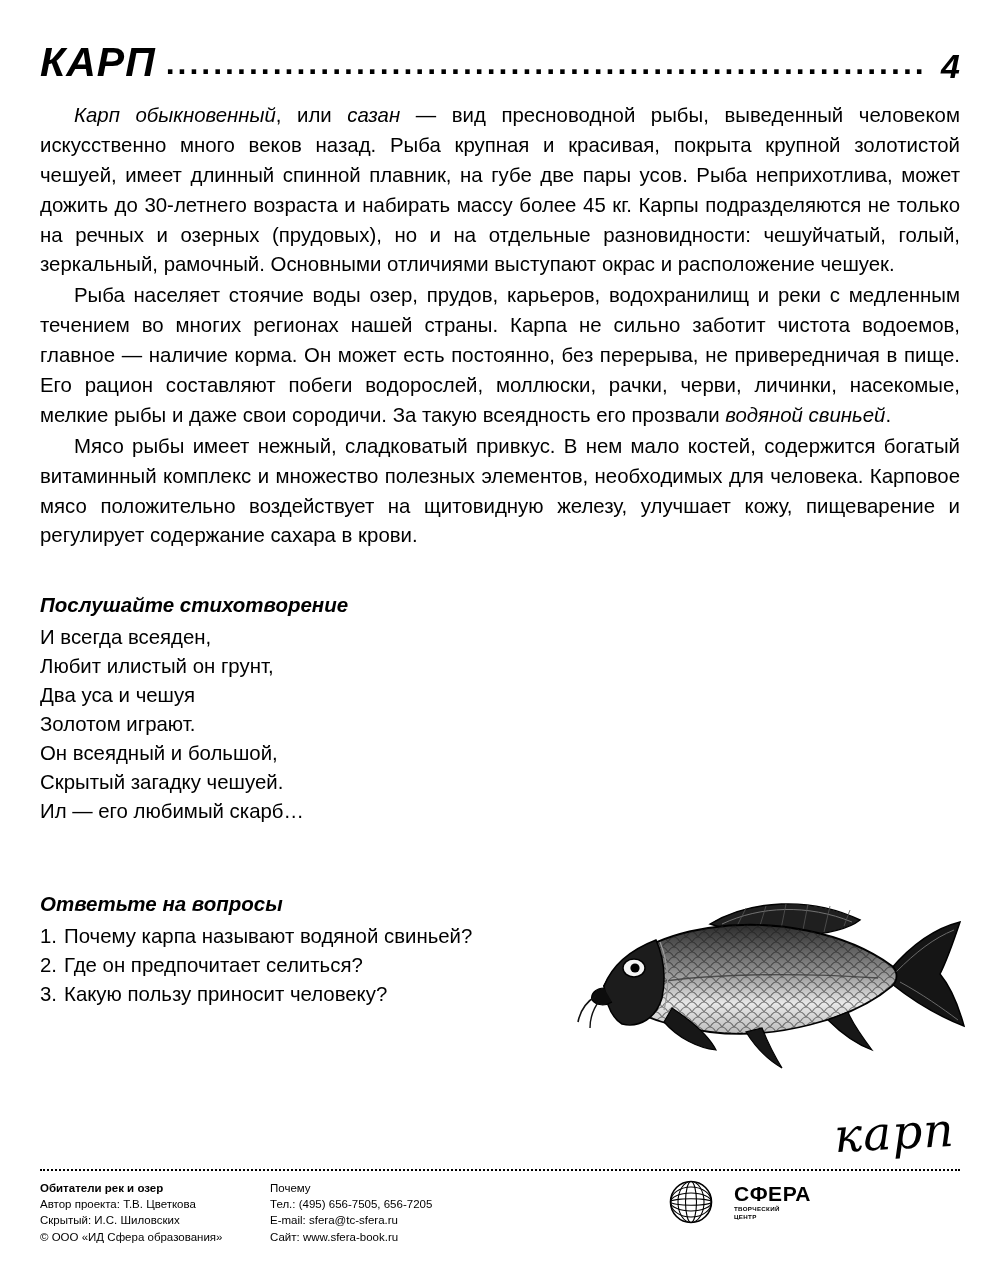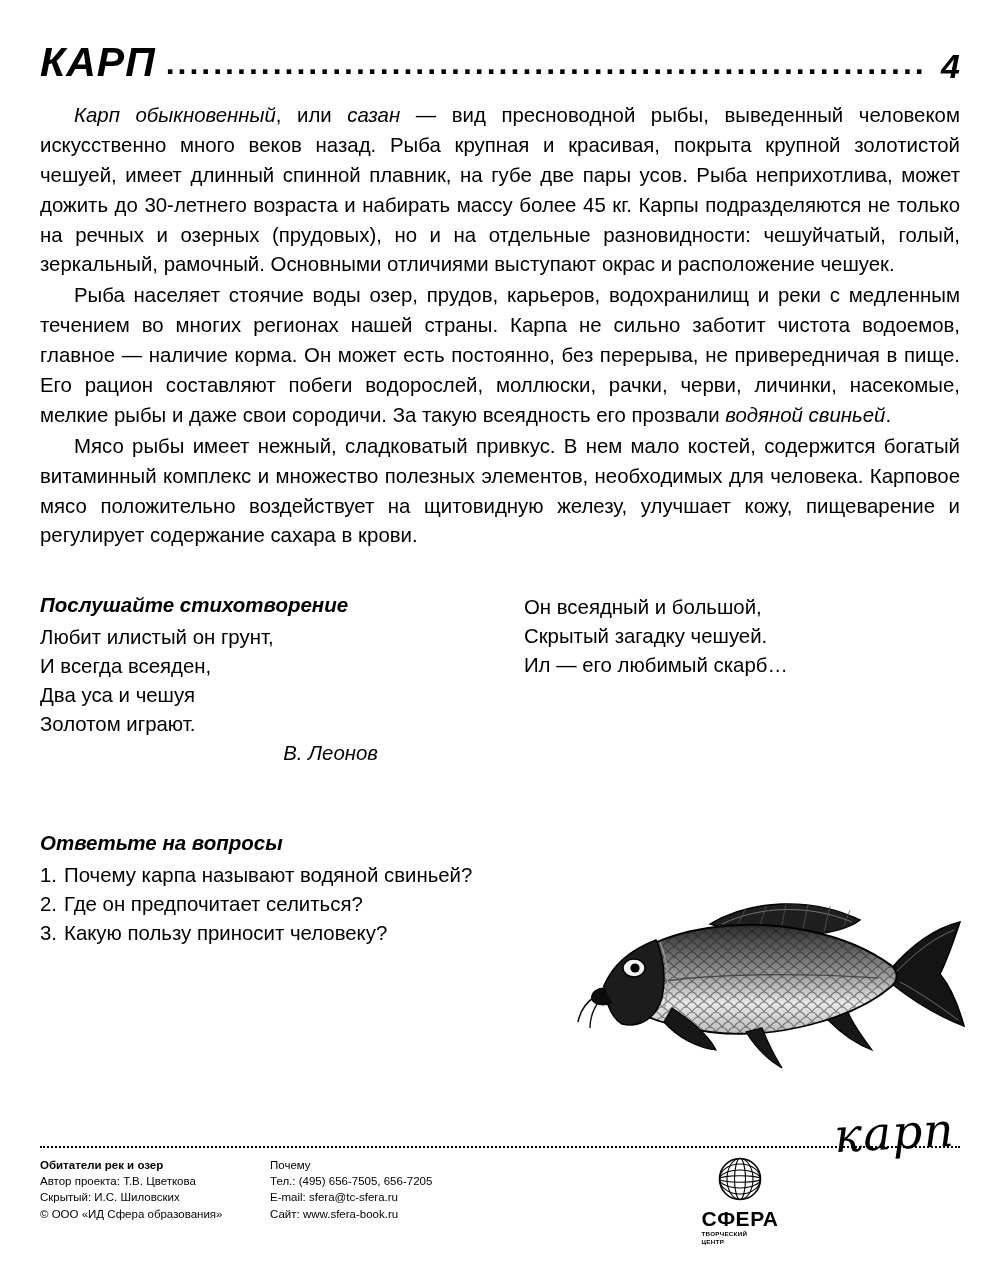--- a/index.html
+++ b/index.html
@@ -67,20 +67,21 @@
     margin: 0;
     text-indent: 34px;
   }
   .body-text p + p { margin-top: 1px; }
   .it { font-style: italic; }
 
   
   .two-col {
     display: flex;
     margin-top: 42px;
+    flex-direction: column;
   }
   .col-left { width: 505px; }
   .col-right { width: 455px; }
 
   .sec-head {
     font-size: 20.5px;
     font-weight: bold;
     font-style: italic;
     margin-bottom: 6px;
   }
@@ -155,22 +156,21 @@
   .f-col2 { width: 250px; }
   .f-col3 {
     flex: 1 1 auto;
     display: flex;
     justify-content: center;
     align-items: center;
   }
   .logo {
     display: flex;
     align-items: center;
-    gap: 7px;
-    flex-direction: column;
+    gap: 21px;
   }
   .logo-mark { width: 44px; height: 44px; }
   .logo-text { line-height: 1; }
   .logo-name {
     font-size: 21px;
     font-weight: bold;
     letter-spacing: 0.5px;
   }
   .logo-sub {
     font-size: 6.2px;
@@ -197,26 +197,25 @@
     <p>
       Рыба населяет стоячие воды озер, прудов, карьеров, водохранилищ и реки с медленным течением во многих регионах нашей страны. Карпа не сильно заботит чистота водоемов, главное — наличие корма. Он может есть постоянно, без перерыва, не привередничая в пище. Его рацион составляют побеги водорослей, моллюски, рачки, черви, личинки, насекомые, мелкие рыбы и даже свои сородичи. За такую всеядность его прозвали <span class="it">водяной свиньей</span>.
     </p>
     <p>Мясо рыбы имеет нежный, сладковатый привкус. В нем мало костей, содержится богатый витаминный комплекс и множество полезных элементов, необходимых для человека. Карповое мясо положительно воздействует на щитовидную железу, улучшает кожу, пищеварение и регулирует содержание сахара в крови.</p>
   </div>
 
   <div class="two-col">
     <div class="col-left">
       <div class="sec-head">Послушайте стихотворение</div>
       <div class="lines">
+        <div>И всегда всеяден,</div>
         <div>Любит илистый он грунт,</div>
-        <div>И всегда всеяден,</div>
         <div>Два уса и чешуя</div>
         <div>Золотом играют.</div>
       </div>
-      <div class="author">В. Леонов</div>
     </div>
 
     <div class="col-right">
       <div class="lines">
         <div>Он всеядный и большой,</div>
         <div>Скрытый загадку чешуей.</div>
         <div>Ил — его любимый скарб…</div>
       </div>
     </div>
   </div>

